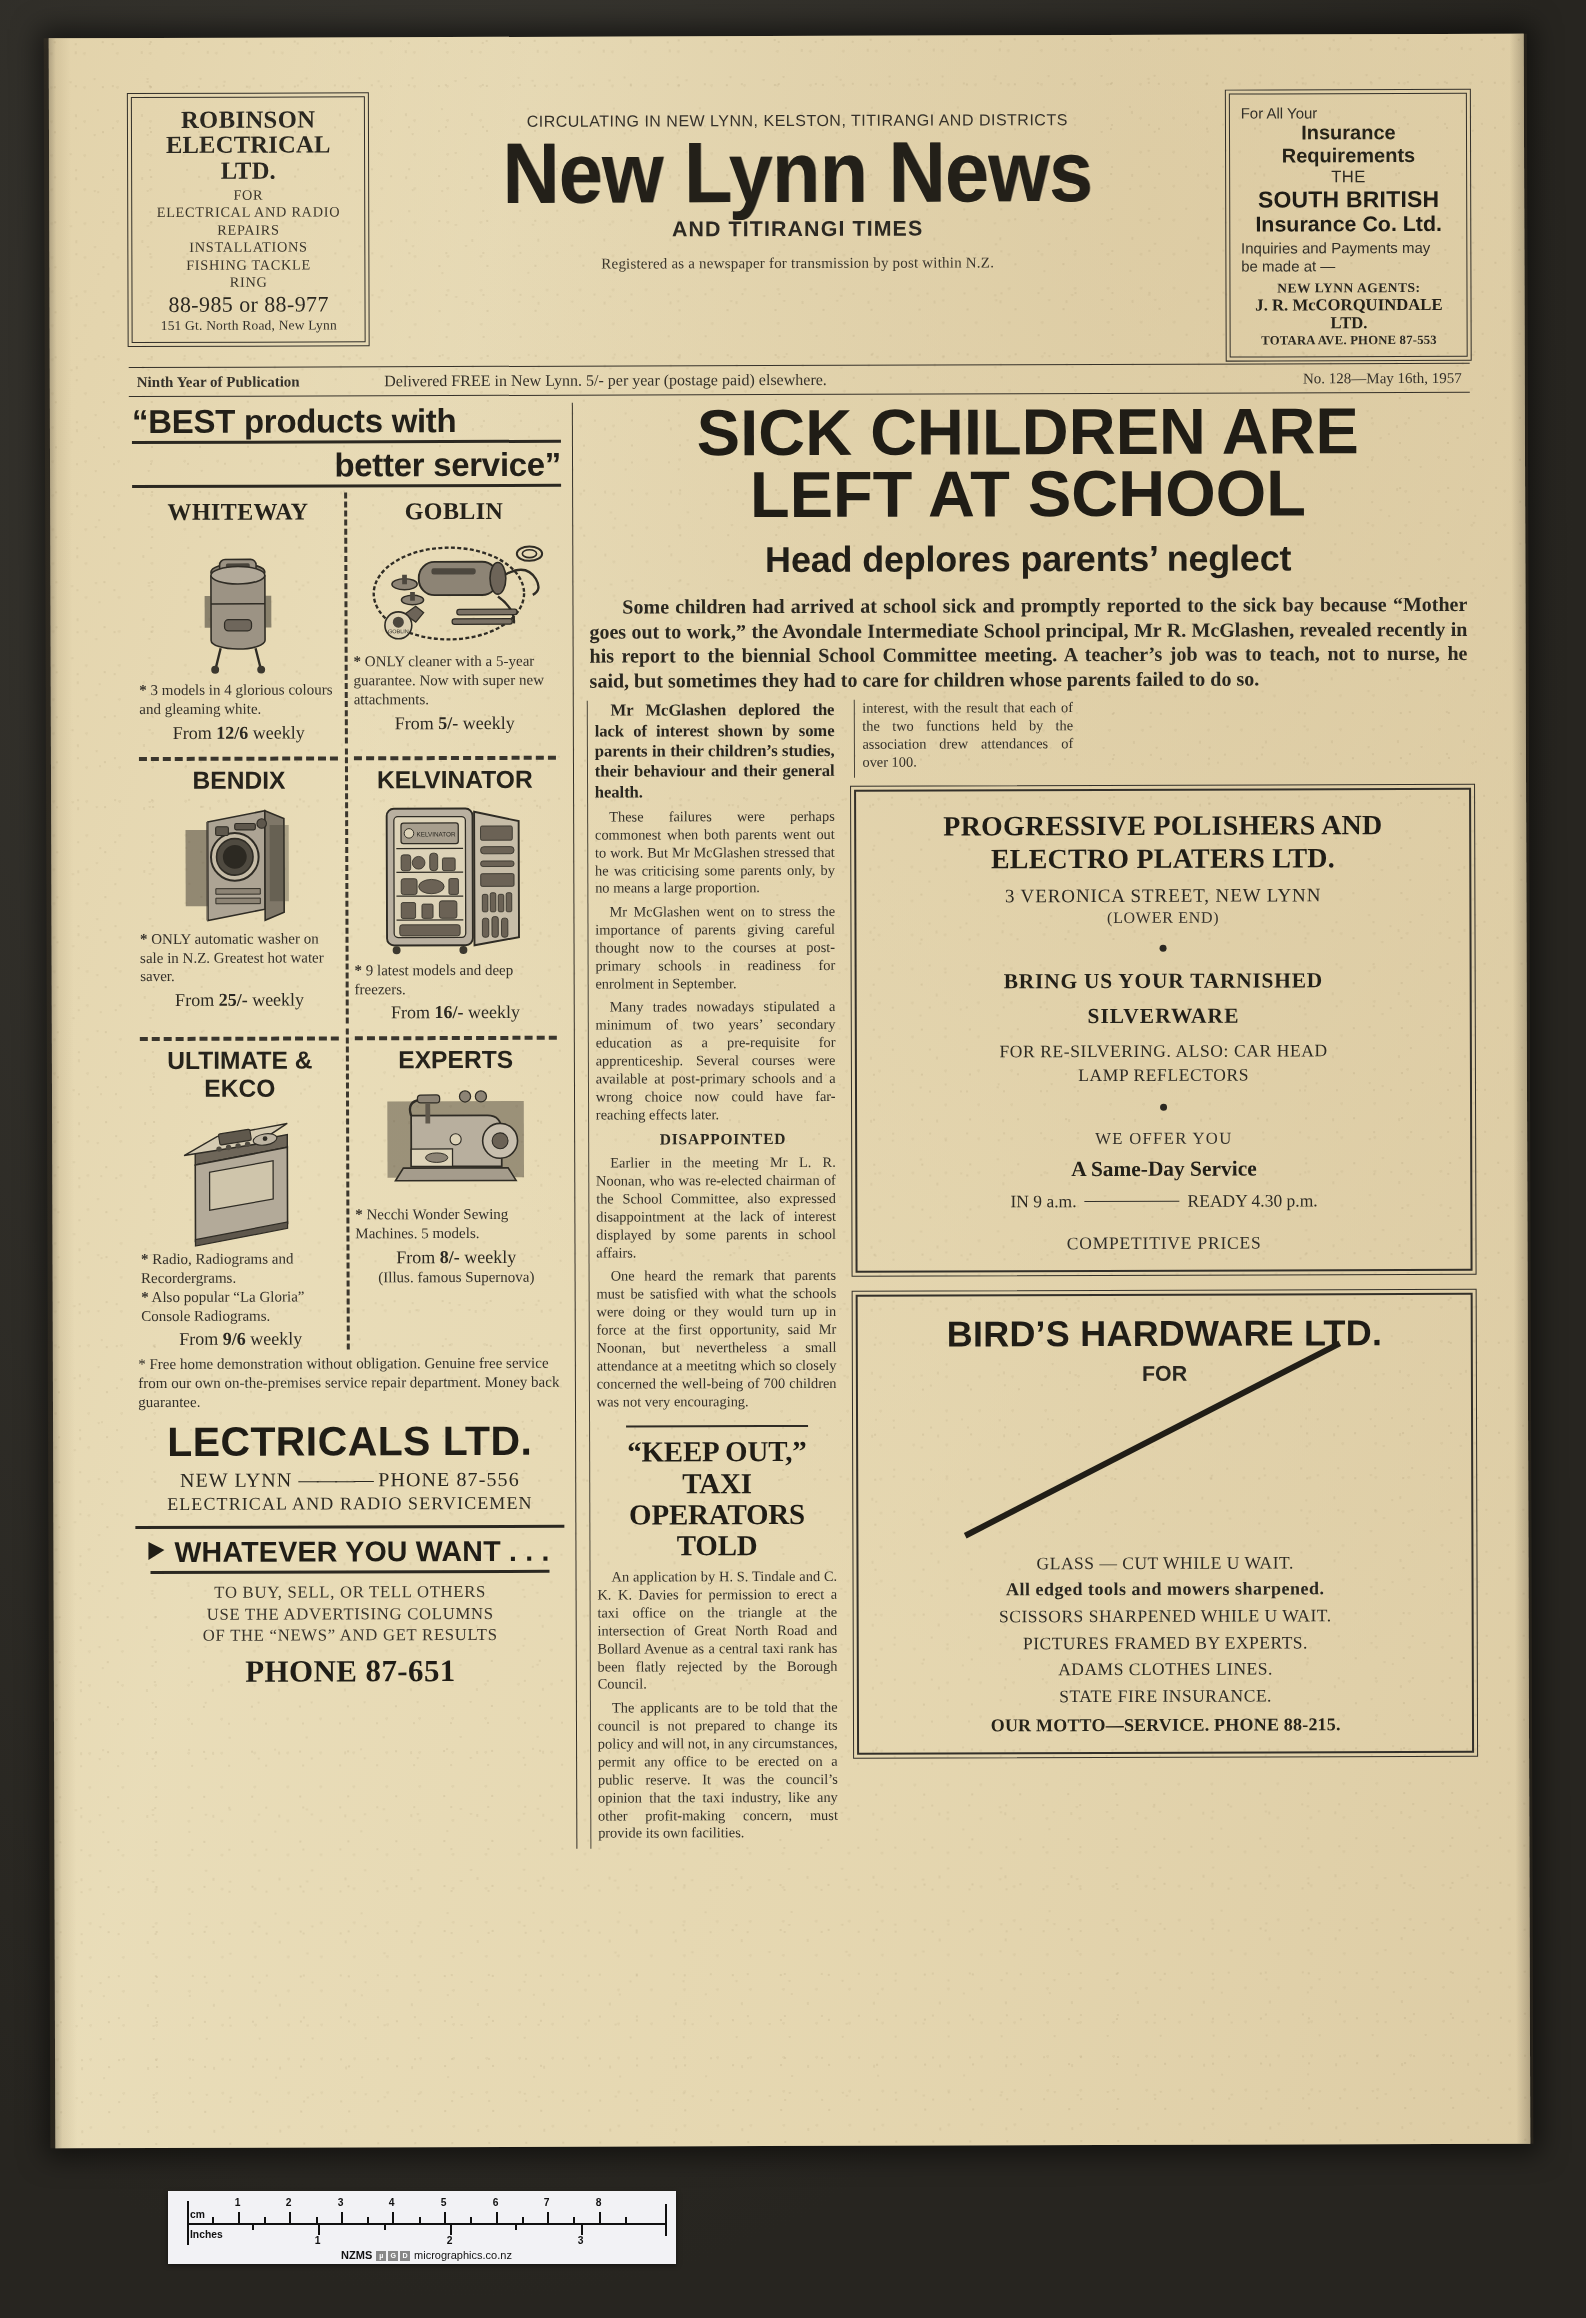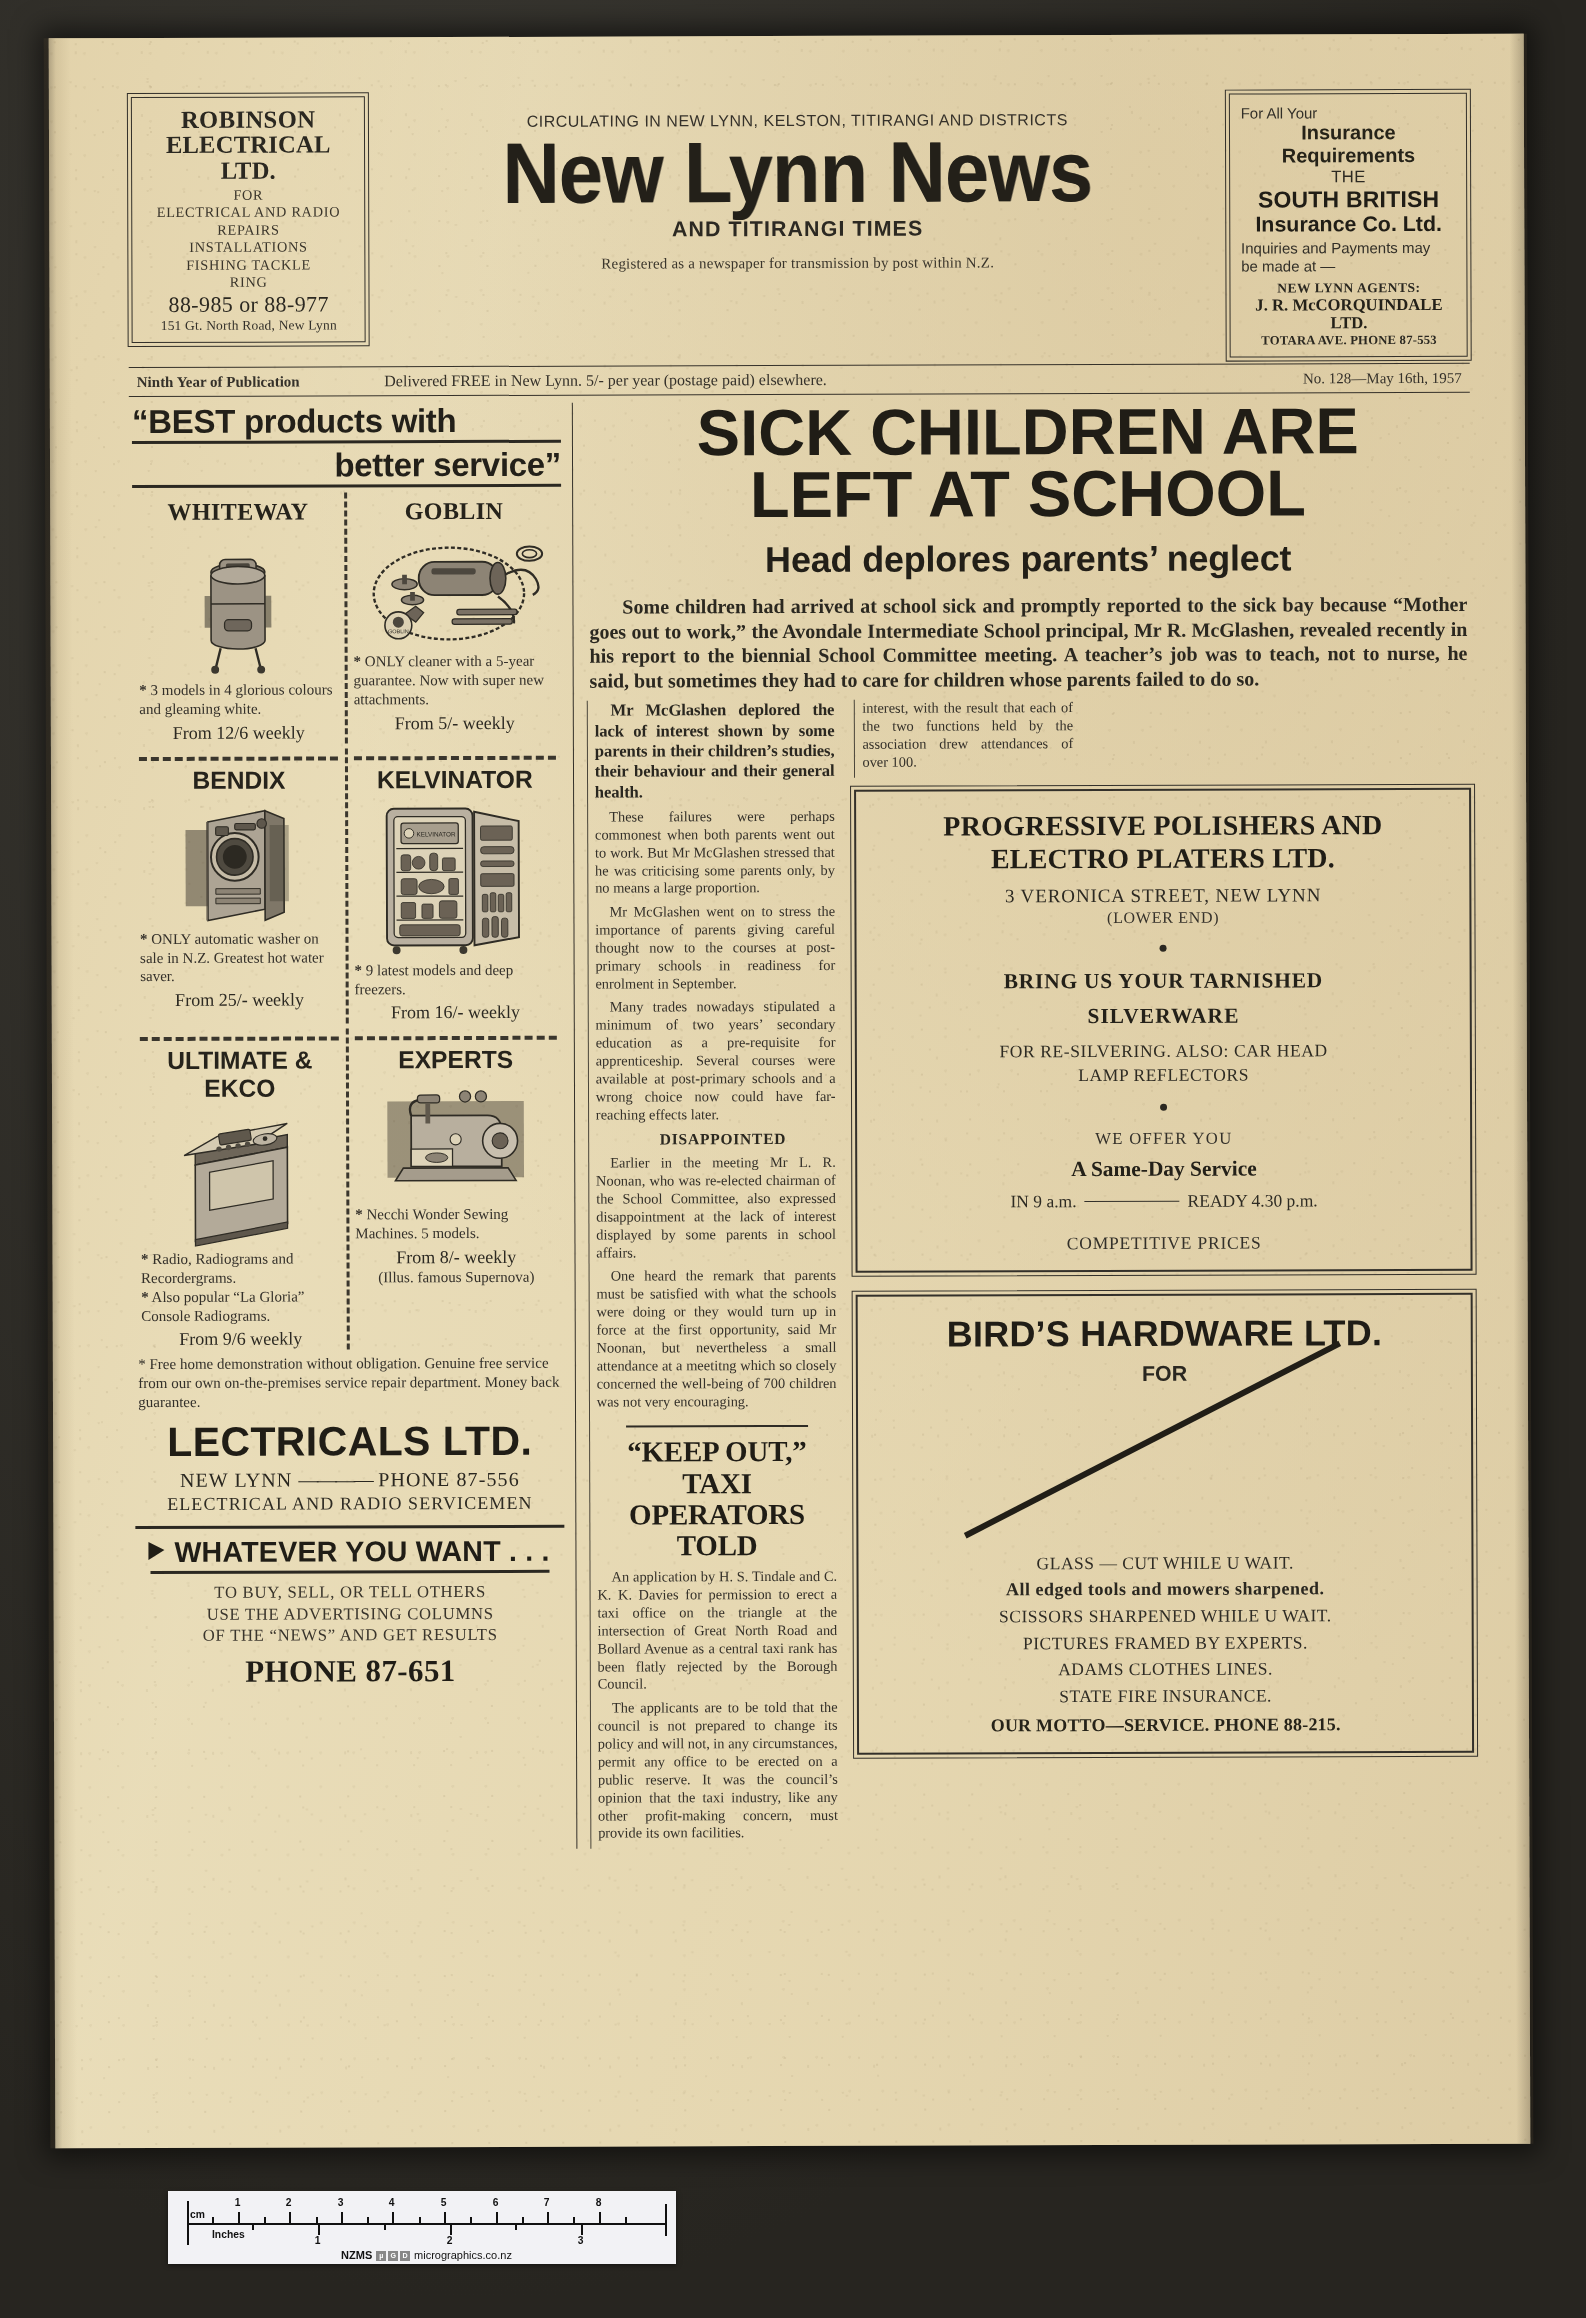--- a/index.html
+++ b/index.html
@@ -178,21 +178,21 @@
   .prod-col.left { border-right: 3.2px dashed #3a362d; }
   .prod-name {
     font-family: "Liberation Serif", serif; font-weight: bold;
     font-size: 24px; letter-spacing: 0.4px; color: #26231b;
     margin: 6.3px 0 3.2px;
   }
   .prod-name.slab { font-family:"Liberation Sans",sans-serif; font-weight:bold; letter-spacing:0; font-size:24.6px;}
   .prod-desc { font-size: 15px; line-height: 1.25; color: #34302a; text-align: left; }
   .prod-desc .star { font-weight: bold; }
   .prod-price { font-size: 18px; color: #2c2922; margin-top: 4px; }
-  .prod-price b { font-weight: normal; }
+  .prod-price b { font-weight: bold; }
   .dashline { border-top: 4px dashed #3a362d; margin: 8px 0 0; }
 
   
   .illus { margin: 4.8px auto 3.2px; display:block; }
 
   #lectricals-foot { margin-top: 3.2px; }
   #footer-note {
     font-size: 15px; line-height: 1.25; color: #33302a;
     text-align: left; padding: 1.6px 3.2px 0;
   }
@@ -322,21 +322,21 @@
     width: 508px; height: 73px; background: #f2f2f5;
     box-shadow: 0 1.6px 4.8px rgba(0,0,0,.5);
   }
   #ruler-card .rl-inner { position: relative; width: 100%; height: 100%;}
   #ruler-card .axis {
     position:absolute; left: 19px; right: 9.5px; top: 32px; height: 1.6px; background:#111;
   }
   #ruler-card .vbar { position:absolute; left:19px; top: 9.5px; width:1.6px; height:44px; background:#111;}
   #ruler-card .vbar-end { position:absolute; right:9.5px; top:12.7px; width:1.6px; height:32px; background:#111;}
   #ruler-card .lbl-cm { position:absolute; left:22px; top:17.5px; font-family:"Liberation Sans",sans-serif; font-size:10.3px; font-weight:bold; color:#111;}
-  #ruler-card .lbl-in { position:absolute; left:22px; top:38px; font-family:"Liberation Sans",sans-serif; font-size:10.3px; font-weight:bold; color:#111;padding-left:22px;}
+  #ruler-card .lbl-in { position:absolute; left:22px; top:38px; font-family:"Liberation Sans",sans-serif; font-size:10.3px; font-weight:bold; color:#111;}
   #ruler-card .cm-t { position:absolute; top:20.6px; width:1.6px; height:11px; background:#111;}
   #ruler-card .cm-h { position:absolute; top:26px; width:1.6px; height:5.6px; background:#111;}
   #ruler-card .cm-n { position:absolute; top:6.3px; font-family:"Liberation Sans",sans-serif; font-size:10.3px; font-weight:bold; color:#111; transform:translateX(-3.2px);}
   #ruler-card .in-t { position:absolute; top:33px; width:1.6px; height:11px; background:#111;}
   #ruler-card .in-h { position:absolute; top:33px; width:1.6px; height:6.3px; background:#111;}
   #ruler-card .in-n { position:absolute; top:44px; font-family:"Liberation Sans",sans-serif; font-size:10.3px; font-weight:bold; color:#111; transform:translateX(-3.2px);}
   #ruler-brand {
     position:absolute; left:0; right:0; bottom: 3.2px; text-align:center;
     font-family:"Liberation Sans",sans-serif; font-size:11px; font-weight:bold; color:#111;padding-left:9px;
   }

